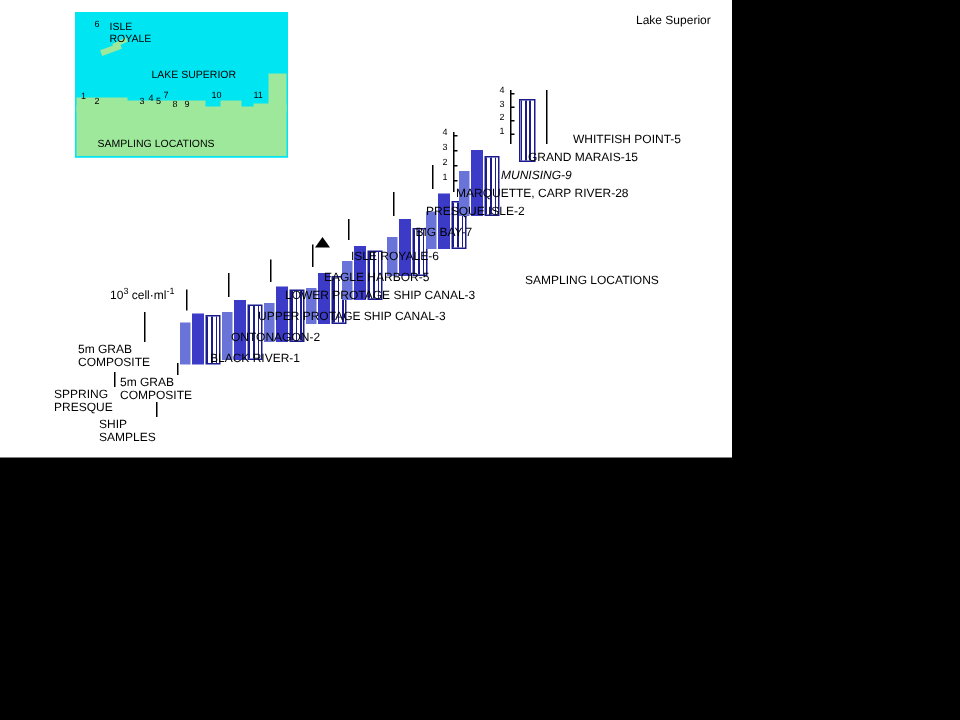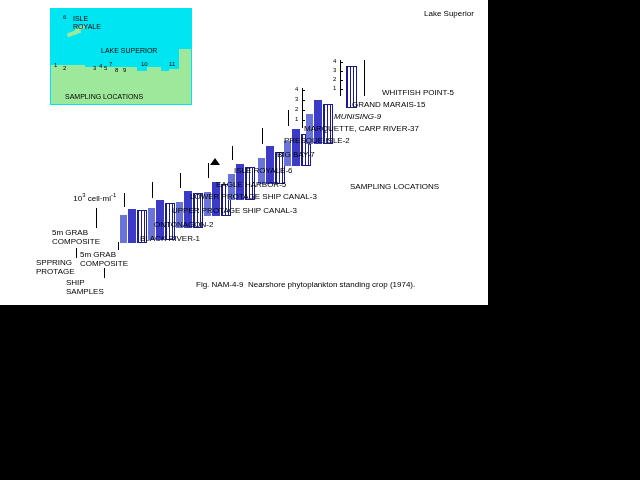--- a/index.html
+++ b/index.html
@@ -164,42 +164,41 @@
       <div class="ticknum" style="left:-5px;top:7px;">3</div>
       <div class="ticknum" style="left:-5px;top:16px;">2</div>
       <div class="ticknum" style="left:-5px;top:25px;">1</div>
       <div class="bar fall" style="left:8px;width:9px;height:40px;"></div>
       <div class="vleader" style="left:26px;top:0px;height:36px;"></div>
     </div>
 
     <div class="txt" style="left:382px;top:88px;">WHITFISH POINT-5</div>
     <div class="txt" style="left:352px;top:100px;">GRAND MARAIS-15</div>
     <div class="txt" style="left:334px;top:112px;font-style:italic;">MUNISING-9</div>
-    <div class="txt" style="left:304px;top:124px;">MARQUETTE, CARP RIVER-37</div>
+    <div class="txt" style="left:304px;top:124px;">MARQUETTE, CARP RIVER-28</div>
     <div class="txt" style="left:284px;top:136px;">PRESQUE ISLE-2</div>
     <div class="txt" style="left:277px;top:150px;">BIG BAY-7</div>
     <div class="txt" style="left:234px;top:166px;">ISLE ROYALE-6</div>
     <div class="txt" style="left:216px;top:180px;">EAGLE HARBOR-5</div>
     <div class="txt" style="left:190px;top:192px;">LOWER PROTAGE SHIP CANAL-3</div>
     <div class="txt" style="left:172px;top:206px;">UPPER PROTAGE SHIP CANAL-3</div>
     <div class="txt" style="left:154px;top:220px;">ONTONAGON-2</div>
     <div class="txt" style="left:140px;top:234px;">BLACK RIVER-1</div>
 
     <div class="txt" style="left:350px;top:182px;">SAMPLING LOCATIONS</div>
 
     <div class="txt" style="left:52px;top:228px;line-height:9px;">5m GRAB
 COMPOSITE</div>
     <div class="txt" style="left:36px;top:258px;line-height:9px;">SPPRING
-PROTAGE</div>
+PRESQUE</div>
     <div class="txt" style="left:80px;top:250px;line-height:9px;">5m GRAB
 COMPOSITE</div>
     <div class="txt" style="left:66px;top:278px;line-height:9px;">SHIP
 SAMPLES</div>
 
     <div class="vleader" style="left:96px;top:208px;height:20px;"></div>
     <div class="vleader" style="left:76px;top:248px;height:10px;"></div>
     <div class="vleader" style="left:118px;top:242px;height:8px;"></div>
     <div class="vleader" style="left:104px;top:268px;height:10px;"></div>
 
-    <div class="txt" style="left:196px;top:280px;">Fig. NAM-4-9  Nearshore phytoplankton standing crop (1974).</div>
 
   </div>
 </div>
 
 </body></html>

